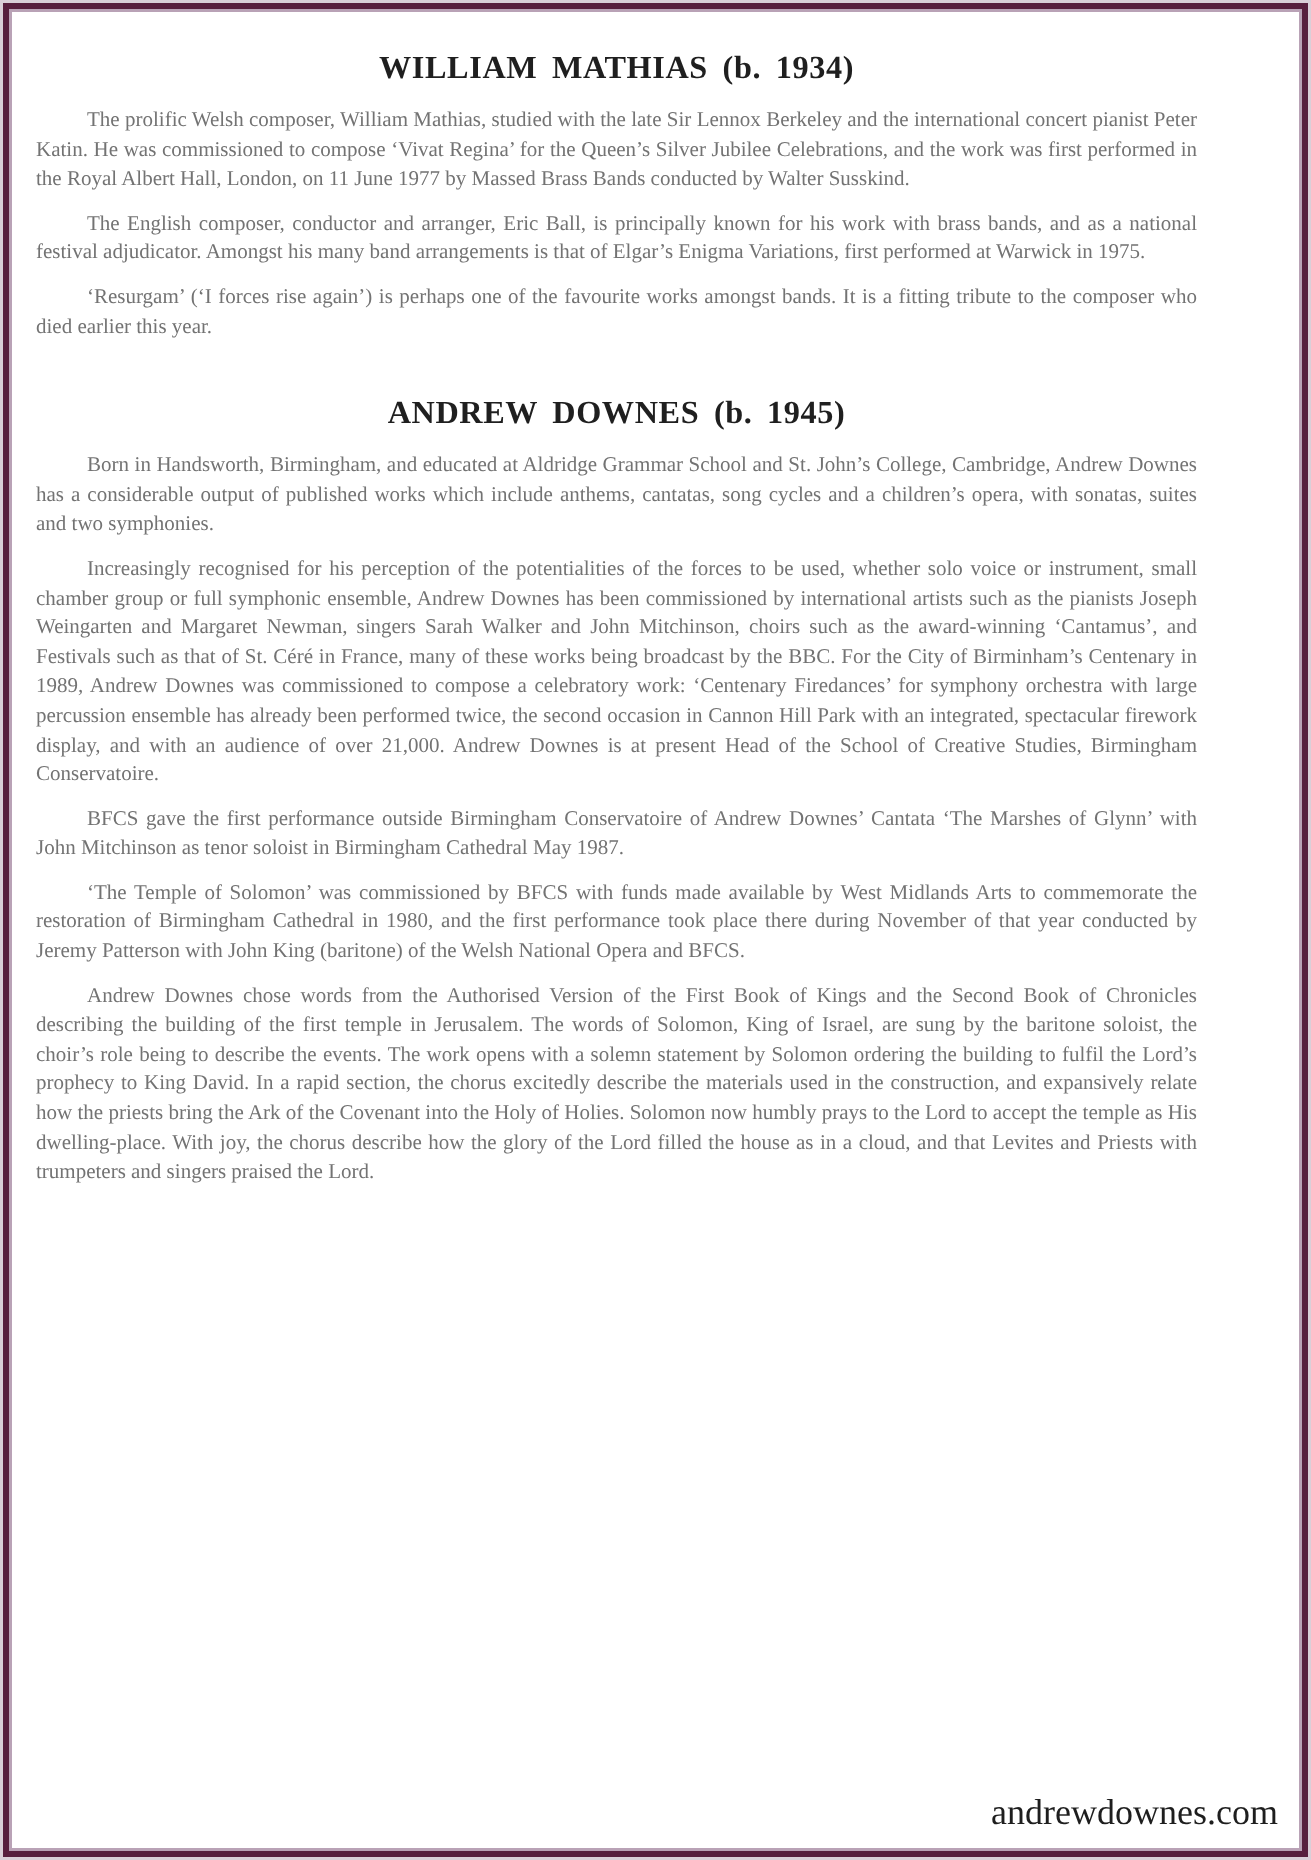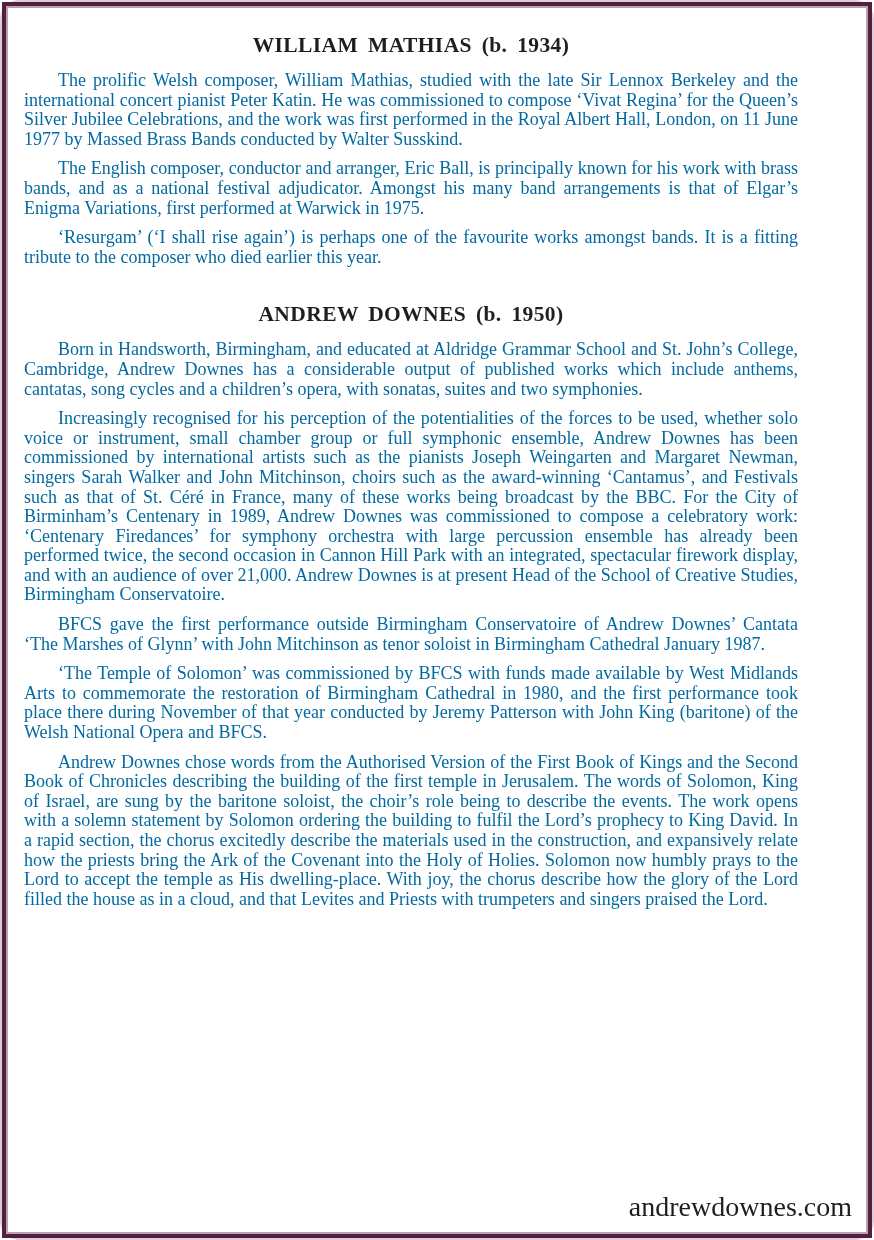--- a/index.html
+++ b/index.html
@@ -1,21 +1,20 @@
 <!DOCTYPE html>
 <html><head>
 <meta charset="utf-8">
 <style>
   html, body { margin: 0; padding: 0; background: #fff; }
   .page {
     width: 874px; height: 1240px;
     box-sizing: border-box;
     background: #d9cfd8;        
     padding: 2px;
-    border-radius: 19px;
   }
   .frame-outer {
     height: 100%; box-sizing: border-box;
     border: 4px solid #571f3e;   
   }
   .frame-inner {
     height: 100%; box-sizing: border-box;
     border: 2px solid #b9a2b6;   
     background: #ffffff;
     position: relative;
@@ -32,54 +31,54 @@
     line-height: 25px;
     color: #1f1f1f;
     text-align: center;
     letter-spacing: 0.4px;
     word-spacing: 4px;
     margin: 35px 0 13px 0;
   }
   .content .section-heading:first-child { margin-top: 0; }
   .body-para {
     font-family: "Liberation Serif", serif;
-    font-size: 18px;
+    font-size: 14px;
     line-height: 19.6px;
-    color: #0369a1;
+    color: #737373;
     text-align: justify;
     text-indent: 34px;
     margin: 0 0 10px 0;
   }
   .footer-url {
     position: absolute;
     right: 14px; bottom: 9px;
     font-family: "Liberation Serif", serif;
-    font-size: 28px;
+    font-size: 24px;
     color: #1e1e1e;
   }
 </style>
 </head>
 <body>
 
 <div class="page">
   <div class="frame-outer">
     <div class="frame-inner">
 
       <div class="content">
 
         <div class="section-heading">WILLIAM MATHIAS (b. 1934)</div>
         <p class="body-para">The prolific Welsh composer, William Mathias, studied with the late Sir Lennox Berkeley and the international concert pianist Peter Katin. He was commissioned to compose ‘Vivat Regina’ for the Queen’s Silver Jubilee Celebrations, and the work was first performed in the Royal Albert Hall, London, on 11 June 1977 by Massed Brass Bands conducted by Walter Susskind.</p>
 
         <p class="body-para">The English composer, conductor and arranger, Eric Ball, is principally known for his work with brass bands, and as a national festival adjudicator. Amongst his many band arrangements is that of Elgar’s Enigma Variations, first performed at Warwick in 1975.</p>
-        <p class="body-para">‘Resurgam’ (‘I shall rise again’) is perhaps one of the favourite works amongst bands. It is a fitting tribute to the composer who died earlier this year.</p>
+        <p class="body-para">‘Resurgam’ (‘I forces rise again’) is perhaps one of the favourite works amongst bands. It is a fitting tribute to the composer who died earlier this year.</p>
 
-        <div class="section-heading">ANDREW DOWNES (b. 1950)</div>
+        <div class="section-heading">ANDREW DOWNES (b. 1945)</div>
         <p class="body-para">Born in Handsworth, Birmingham, and educated at Aldridge Grammar School and St. John’s College, Cambridge, Andrew Downes has a considerable output of published works which include anthems, cantatas, song cycles and a children’s opera, with sonatas, suites and two symphonies.</p>
         <p class="body-para">Increasingly recognised for his perception of the potentialities of the forces to be used, whether solo voice or instrument, small chamber group or full symphonic ensemble, Andrew Downes has been commissioned by international artists such as the pianists Joseph Weingarten and Margaret Newman, singers Sarah Walker and John Mitchinson, choirs such as the award-winning ‘Cantamus’, and Festivals such as that of St. Céré in France, many of these works being broadcast by the BBC. For the City of Birminham’s Centenary in 1989, Andrew Downes was commissioned to compose a celebratory work: ‘Centenary Firedances’ for symphony orchestra with large percussion ensemble has already been performed twice, the second occasion in Cannon Hill Park with an integrated, spectacular firework display, and with an audience of over 21,000. Andrew Downes is at present Head of the School of Creative Studies, Birmingham Conservatoire.</p>
-        <p class="body-para">BFCS gave the first performance outside Birmingham Conservatoire of Andrew Downes’ Cantata ‘The Marshes of Glynn’ with John Mitchinson as tenor soloist in Birmingham Cathedral January 1987.</p>
+        <p class="body-para">BFCS gave the first performance outside Birmingham Conservatoire of Andrew Downes’ Cantata ‘The Marshes of Glynn’ with John Mitchinson as tenor soloist in Birmingham Cathedral May 1987.</p>
         <p class="body-para">‘The Temple of Solomon’ was commissioned by BFCS with funds made available by West Midlands Arts to commemorate the restoration of Birmingham Cathedral in 1980, and the first performance took place there during November of that year conducted by Jeremy Patterson with John King (baritone) of the Welsh National Opera and BFCS.</p>
         <p class="body-para">Andrew Downes chose words from the Authorised Version of the First Book of Kings and the Second Book of Chronicles describing the building of the first temple in Jerusalem. The words of Solomon, King of Israel, are sung by the baritone soloist, the choir’s role being to describe the events. The work opens with a solemn statement by Solomon ordering the building to fulfil the Lord’s prophecy to King David. In a rapid section, the chorus excitedly describe the materials used in the construction, and expansively relate how the priests bring the Ark of the Covenant into the Holy of Holies. Solomon now humbly prays to the Lord to accept the temple as His dwelling-place. With joy, the chorus describe how the glory of the Lord filled the house as in a cloud, and that Levites and Priests with trumpeters and singers praised the Lord.</p>
       </div>
 
       <div class="footer-url">andrewdownes.com</div>
 
     </div>
   </div>
 </div>
 

